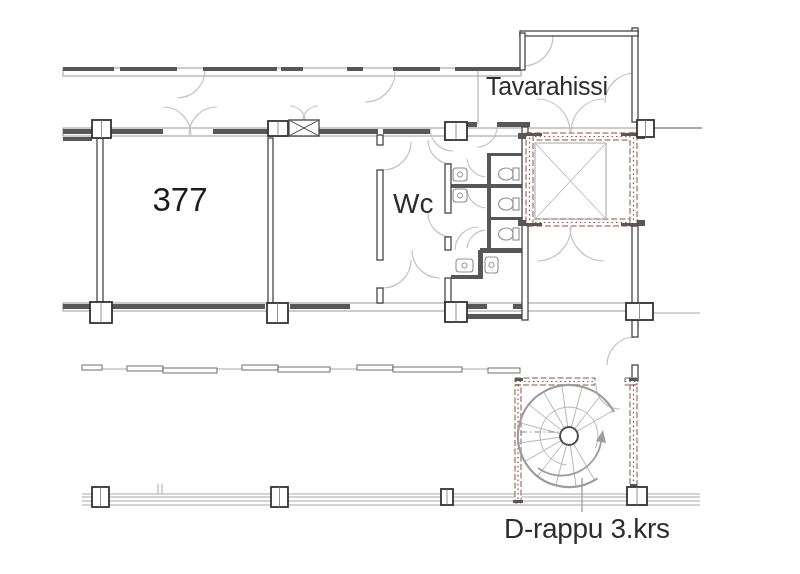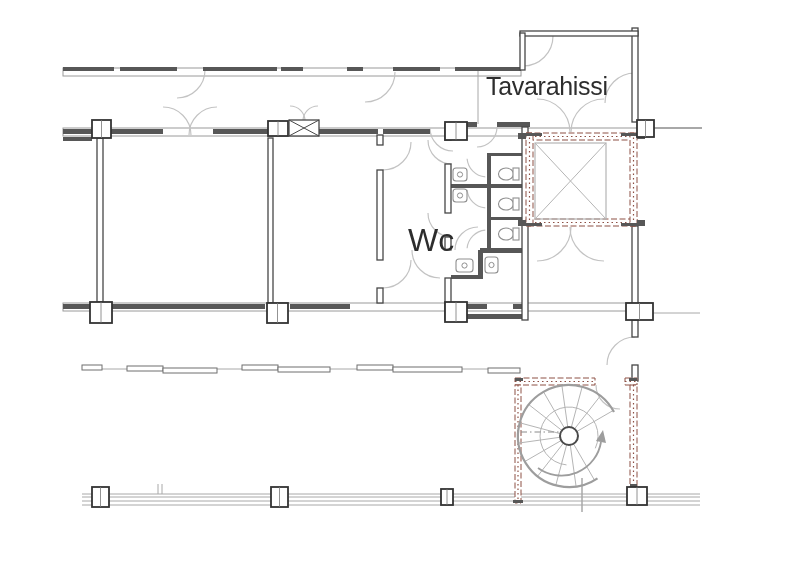--- a/index.html
+++ b/index.html
@@ -4,21 +4,21 @@
 <style>
   html,body{margin:0;padding:0;background:#fff;}
   #stage{position:relative;width:800px;height:574px;background:#ffffff;overflow:hidden;
          font-family:"Liberation Sans",sans-serif;padding-left:44px;}
   #plan-svg{position:absolute;left:0;top:0;}
   .lbl{position:absolute;color:#262626;white-space:nowrap;line-height:1;}
   .lbl-tavarahissi{left:486px;top:74px;font-size:25px;color:#2d2d2d;letter-spacing:-0.3px;}
   .lbl-room{left:118px;top:183px;width:124px;text-align:center;font-size:33px;color:#1c1c1c;}
   .lbl-area{left:118px;top:222px;width:134px;text-align:center;font-size:33px;color:#1c1c1c;}
   .lbl-area sup{font-size:20px;}
-  .lbl-wc{left:408px;top:190px;font-size:32px;color:#2d2d2d;margin-top:34px;}
+  .lbl-wc{left:393px;top:190px;font-size:28px;color:#2d2d2d;}
   .lbl-stair{left:504px;top:515px;font-size:28px;color:#2d2d2d;letter-spacing:-0.3px;}
 </style>
 </head>
 <body>
 
 <div id="stage">
   <svg id="plan-svg" width="800" height="574" viewBox="0 0 800 574">
       <rect x="63" y="68" width="458" height="8" fill="#fff" stroke="#9a9a9a" stroke-width="1"></rect>
       <rect x="63" y="128" width="589" height="8" fill="#fff" stroke="#9a9a9a" stroke-width="1"></rect>
       <rect x="63" y="303" width="589" height="8" fill="#fff" stroke="#9a9a9a" stroke-width="1"></rect>
@@ -198,17 +198,19 @@
       <path d="M566.5,464.9 A29,29 0 1 1 595.3,448.3" fill="none" stroke="#b5b5b5" stroke-width="1"></path>
       <path d="M597.5,478.3 A51,51 0 1 1 614.0,412.1" fill="none" stroke="#9d9d9d" stroke-width="2.2"></path>
       <circle cx="569" cy="436" r="9" fill="#fff" stroke="#4a4a4a" stroke-width="2"></circle>
       <line x1="521" y1="432" x2="562" y2="432" stroke="#8a8a8a" stroke-width="1" stroke-dasharray="6 3 1.5 3"></line>
       <path d="M538,468 A40,40 0 0 0 601,442" fill="none" stroke="#9d9d9d" stroke-width="1.8"></path>
       <polygon points="603,430 606,443 596,441" fill="#9d9d9d"></polygon>
     </svg>
 
   <div class="lbl lbl-tavarahissi">Tavarahissi</div>
 
+  <div class="lbl lbl-room">377</div>
 
 
   <div class="lbl lbl-wc">Wc</div>
 
+  <div class="lbl lbl-stair">D-rappu 3.krs</div>
 </div>
 
 </body></html>

